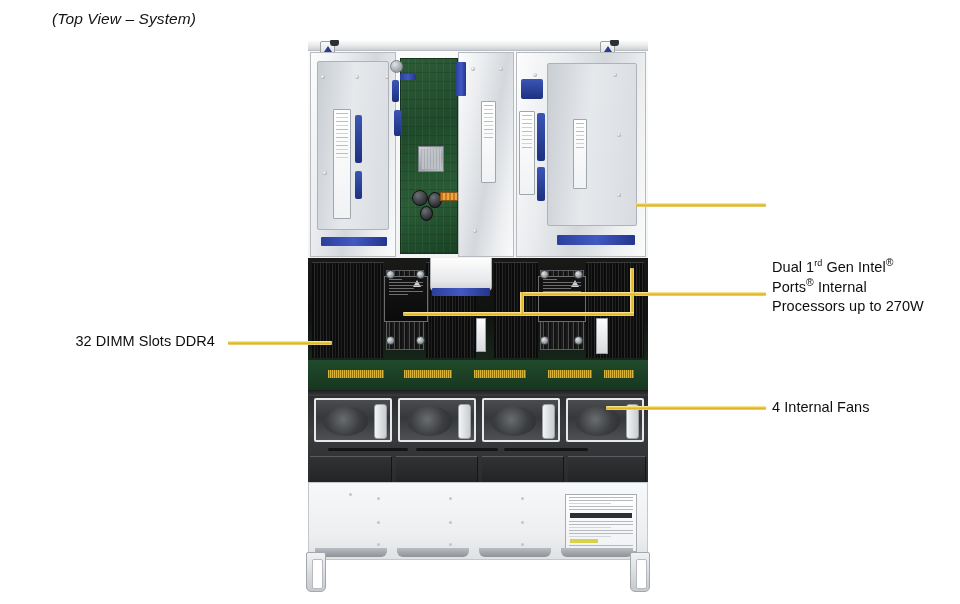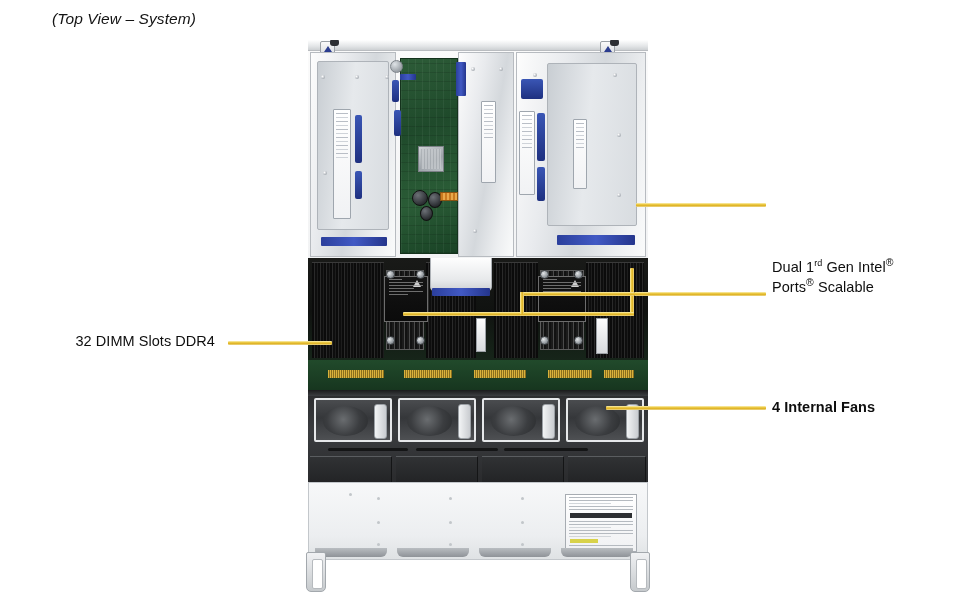--- a/index.html
+++ b/index.html
@@ -528,24 +528,25 @@
   <div class="leader" style="left:403px; top:312px; width:231px;"></div>
   <div class="leader-v" style="left:520px; top:292px; height:22px;"></div>
 
   <div class="leader" style="left:606px; top:406px; width:160px;"></div>
 
   <div class="leader" style="left:228px; top:341px; width:104px;"></div>
 
 
   <div class="callout" style="left:772px; top:258px;">
     <div><span>Dual 1</span><sup>rd</sup><span> Gen Intel</span><span class="reg">®</span></div>
-    <div><span>Ports</span><span class="reg">®</span><span> Scalable</span></div>
+    <div><span>Ports</span><span class="reg">®</span><span> Internal</span></div>
+    <div>Processors up to 270W</div>
   </div>
 
-  <div class="callout" style="left:772px; top:398px;font-weight:bold;">
+  <div class="callout" style="left:772px; top:398px;">
     <span>4 Internal Fans</span>
   </div>
 
   <div class="callout left" style="left:0px; top:332px; width:215px;">
     <span>32 DIMM Slots DDR4</span>
   </div>
 
 </div>
 
 </body></html>

